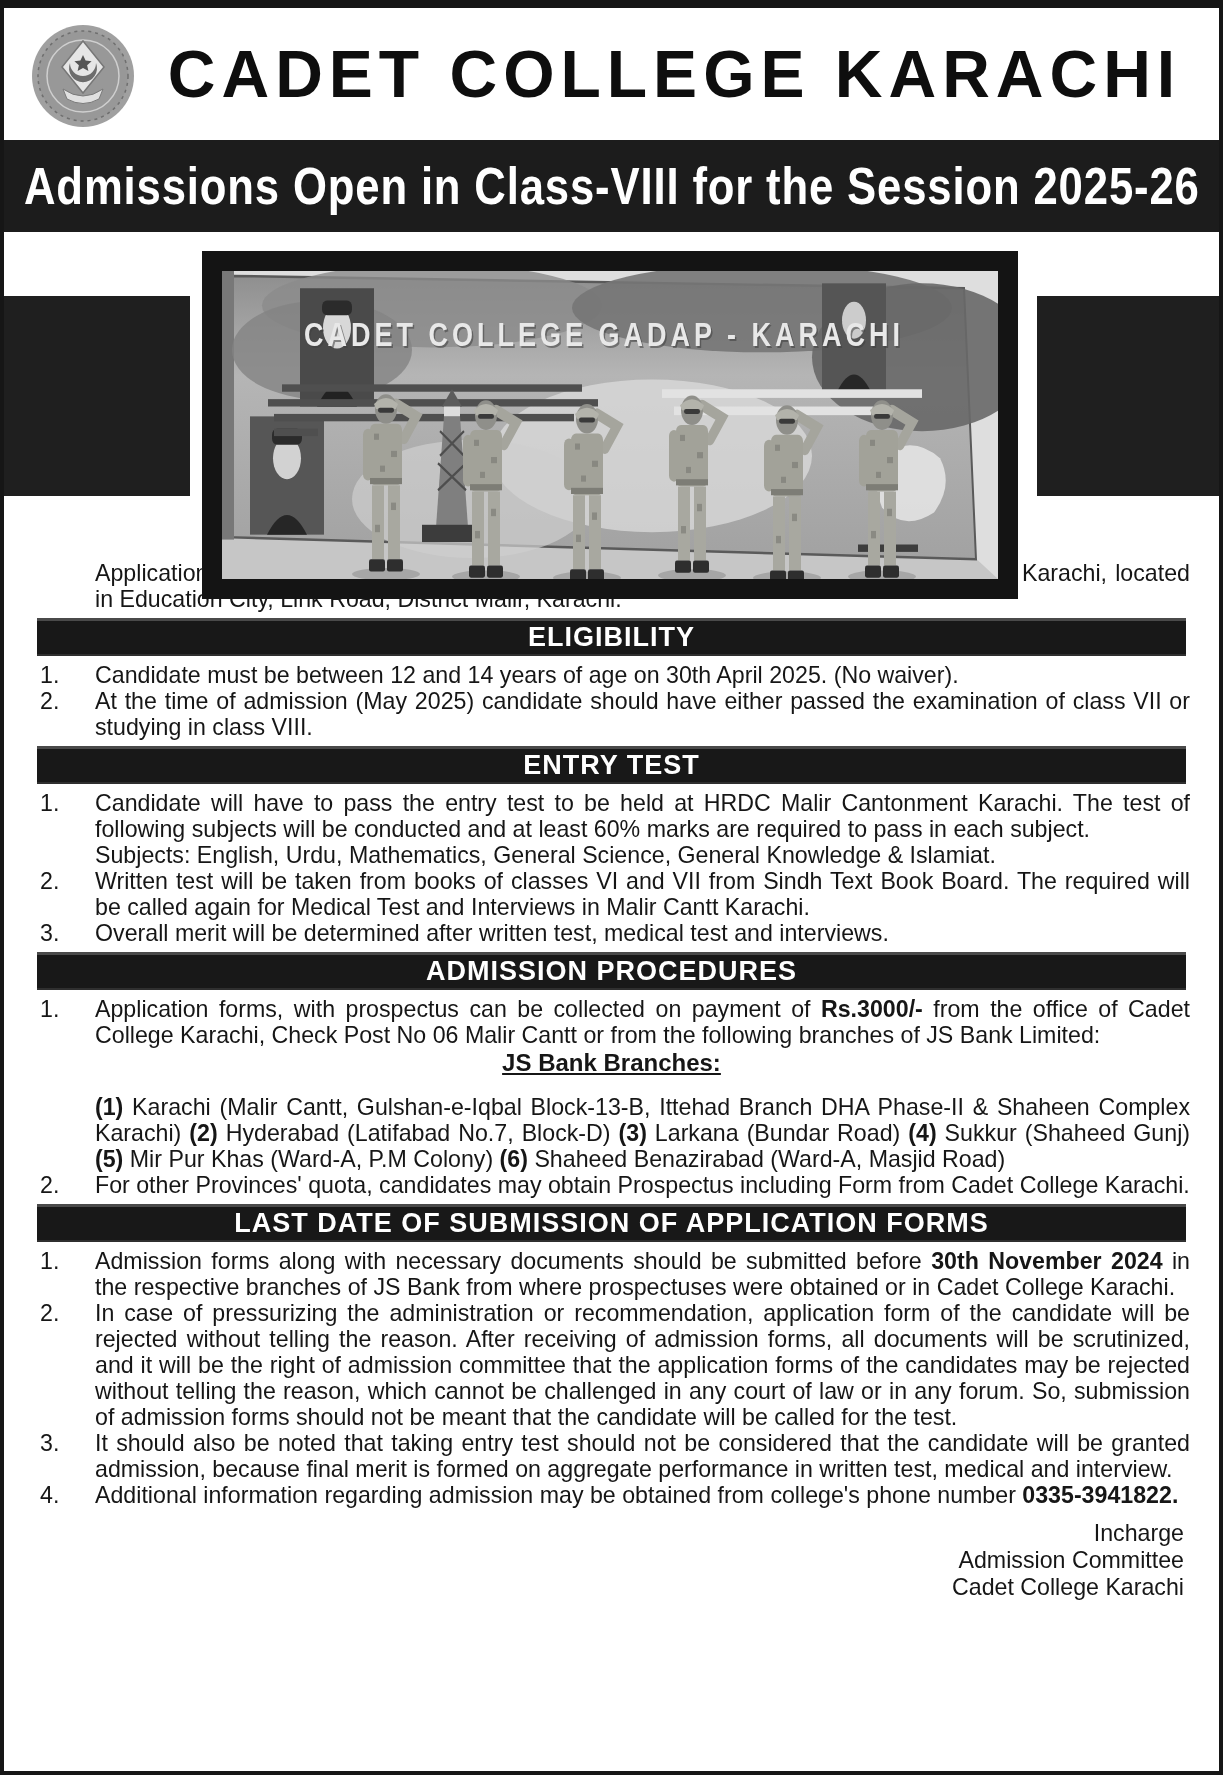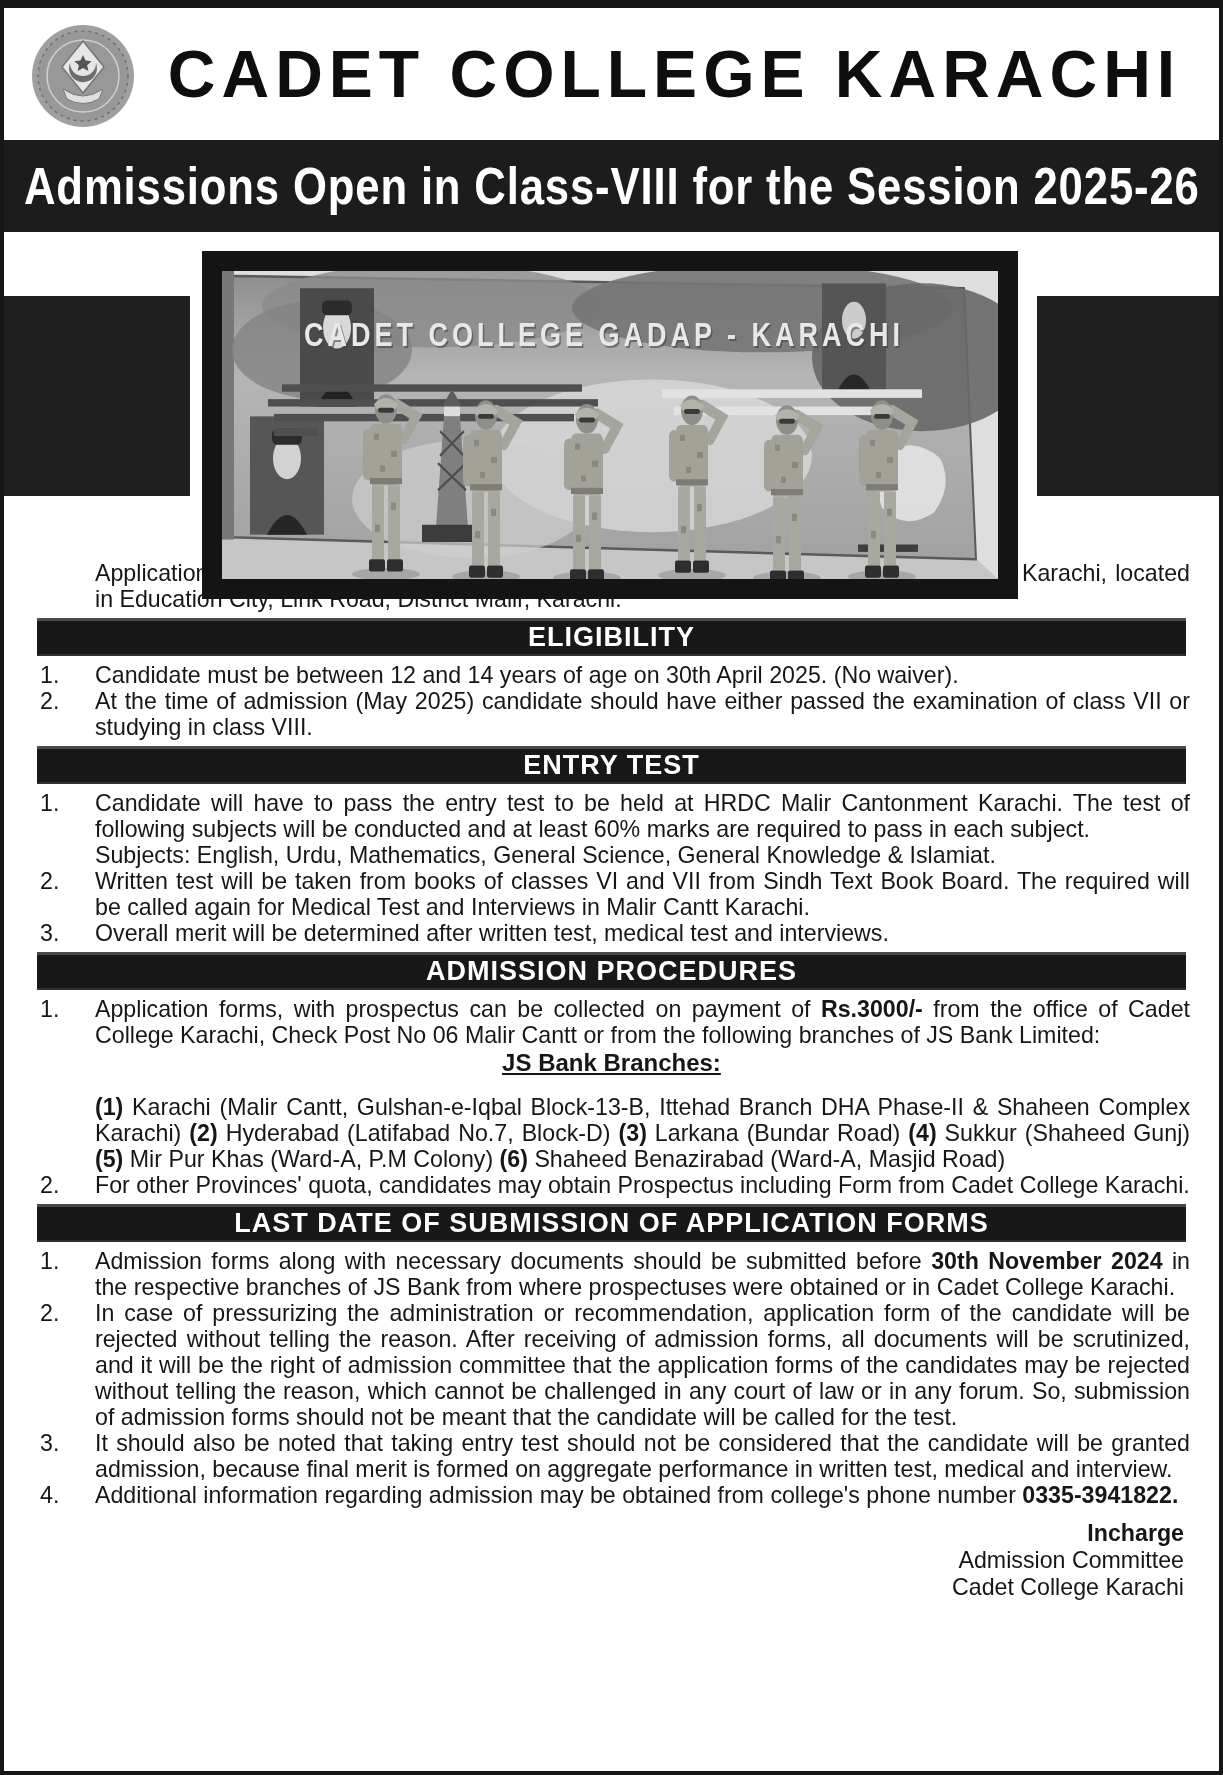--- a/index.html
+++ b/index.html
@@ -31,21 +31,21 @@
        font-size:27px;font-weight:bold;letter-spacing:1px;
        box-shadow:inset 0 3px 0 rgba(255,255,255,.22), inset 0 -2px 0 rgba(255,255,255,.10);text-align:center;}
   .list{margin-top:6px;}
   .row{display:flex;padding:0 29px 0 36px;}
   .num{width:55px;flex:none;}
   .txt{flex:1;text-align:justify;white-space:pre-wrap;}
   .bank-heading{text-align:center;font-weight:bold;text-decoration:underline;
                 font-size:24px;margin:2px 0 18px 0;}
   .branches{margin:0 29px 0 91px;text-align:justify;}
   .signature{margin:12px 35px 0 0;text-align:right;line-height:27px;}
-  .sig-bold{font-weight:bold;padding-left:44px;}
+  .sig-bold{font-weight:normal;padding-left:44px;}
 </style>
 </head>
 <body>
 
 <div class="page">
 
   <div class="masthead">
     <svg class="logo" viewBox="0 0 106 106">
       <circle cx="53" cy="53" r="51" fill="#a0a0a0"></circle>
       <circle cx="53" cy="53" r="45" fill="#989898" stroke="#6f6f6f" stroke-width="1.5" stroke-dasharray="3 4"></circle>

